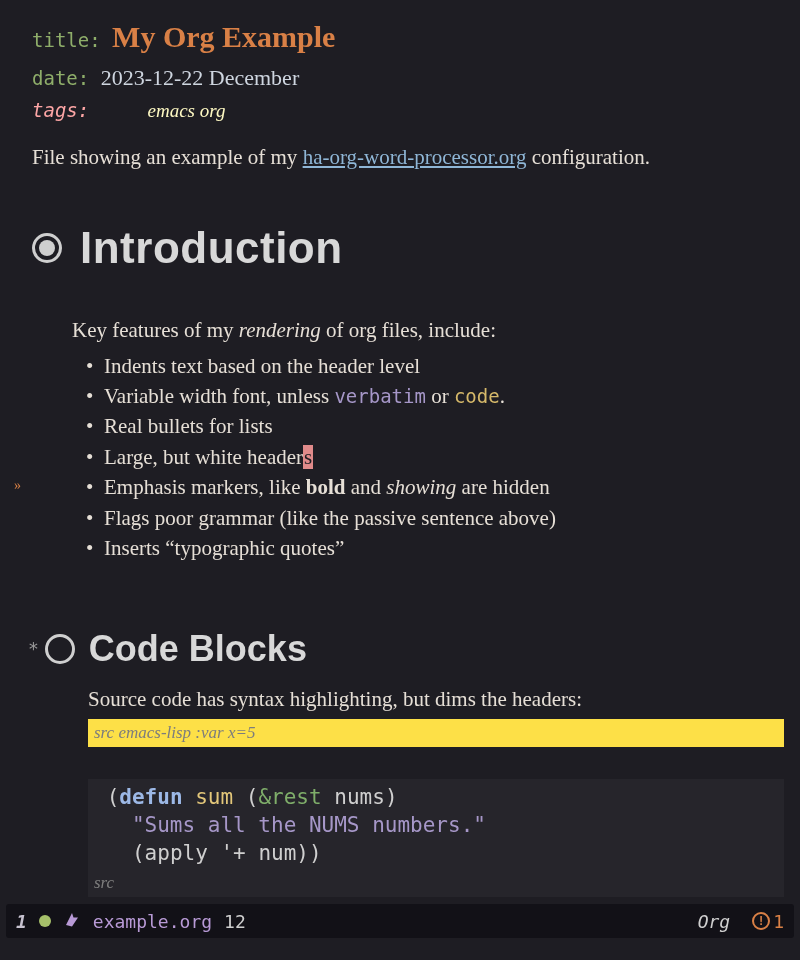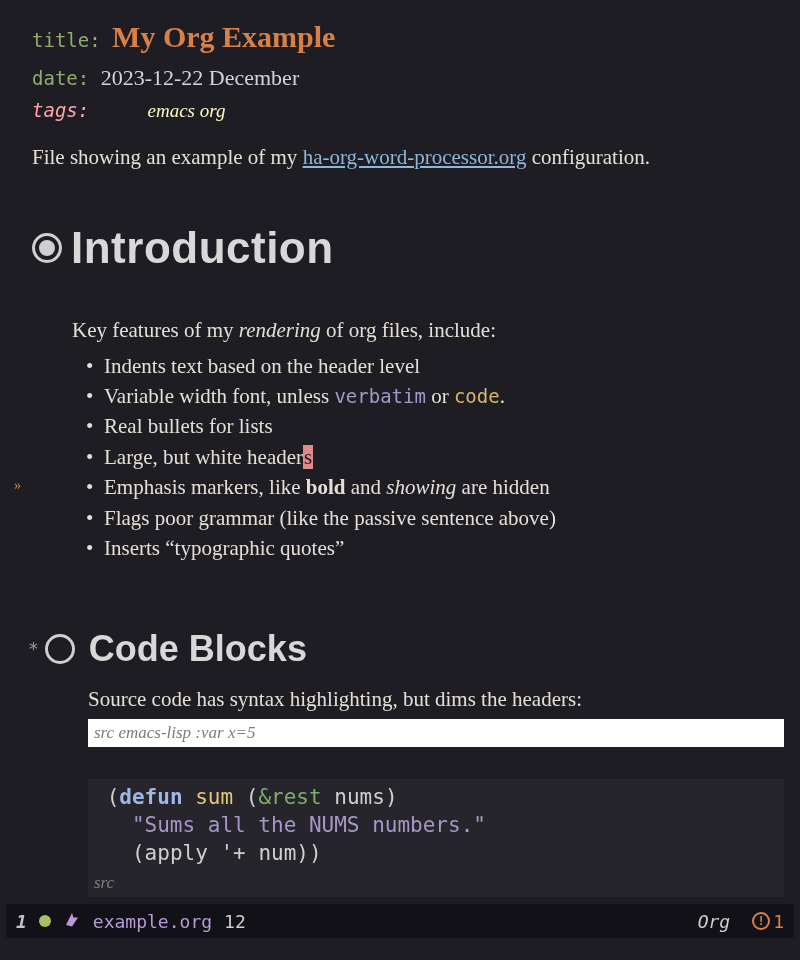--- a/index.html
+++ b/index.html
@@ -16,21 +16,21 @@
   .meta-line { font-family: 'Menlo','Consolas',monospace; font-size: 19px; margin-bottom: 2px; }
   .meta-key { color: #8fae6a; }
   .meta-colon { color: #8fae6a; }
   .title-val { color: #d98046; font-weight: 700; font-family: Georgia, serif; font-size: 30px; }
   .author-val { color: #86c2bd; font-family: Georgia, serif; font-size: 22px; }
   .date-val { color: #cfd6e0; font-family: Georgia, serif; font-size: 22px; }
   .tags-key { color: #fca5a5; font-style: italic; }
   .tags-val { color: #fef9c3; font-style: italic; font-family: Georgia, serif; margin-left: 24px; }
   .intro-text { margin-top: 16px; font-size: 21px; color: #e6dfd6; }
   .link { color: #8fb6d6; text-decoration: underline; }
-  .h1-row { display: flex; align-items: center; gap: 9px; margin-top: 42px; }
+  .h1-row { display: flex; align-items: center; gap: 18px; margin-top: 42px; }
   .bullet-circle {
     width: 30px; height: 30px; border: 3px solid #cfcfcf; border-radius: 50%;
     display: inline-flex; align-items: center; justify-content: center;
     flex-shrink: 0;
   }
   .bullet-circle-inner { width: 16px; height: 16px; background: #cfcfcf; border-radius: 50%; }
   .bullet-open { width: 30px; height: 30px; border: 3px solid #cfcfcf; border-radius: 50%; flex-shrink: 0; display:inline-block;}
   .h1 { color: #d8d8d8; font-family: Verdana, Geneva, sans-serif; font-weight: 800; font-size: 44px; letter-spacing: 0.5px; }
   .section-body { margin-left: 40px; margin-top: 34px; }
   .features-lead { color: #e6dfd6; font-size: 21px; }
@@ -42,21 +42,21 @@
   .code-word { font-family: 'Menlo','Consolas',monospace; color: #d6b96a; font-size: 19px; }
   .cursor-box { background: #e08a8a; color: #1e1d23; padding: 0 1px; }
   .fringe-arrow { position: absolute; left: 2px; color: #d98046; font-size: 14px; }
   .bold { font-weight: 700; }
   .italic { font-style: italic; }
   .h2-row { display: flex; align-items: center; gap: 14px; margin-top: 58px; margin-left: -4px; }
   .star { color: #9a9a9a; font-family: monospace; font-size: 18px; margin-right: -8px;}
   .h2 { color: #d8d8d8; font-family: Verdana, Geneva, sans-serif; font-weight: 800; font-size: 36px; }
   .code-body { margin-left: 56px; margin-top: 8px; }
   .code-lead { font-size: 21px; color: #e6dfd6; }
-  .src-header { color: #7d7d7d; font-style: italic; font-size: 17px; background: #ffffff; padding: 1px 6px; margin-top: 4px; }
+  .src-header { color: #7d7d7d; font-style: italic; font-size: 17px; background: #fde047; padding: 1px 6px; margin-top: 4px; }
   .src-block { background: #26252b; padding: 4px 6px 2px 6px; font-family: 'Menlo','Consolas',monospace; font-size: 21px; line-height: 1.35; margin-top: 32px; }
   .paren { color: #cfcfcf; }
   .kw-defun { color: #9cb8e6; font-weight: 600; }
   .fn-name { color: #e3c77a; }
   .amp { color: #7fae6a; }
   .sym { color: #cfcfcf; }
   .docstr { color: #a697c8; }
   .kw-apply { color: #cfcfcf; }
   .quote-plus { color: #cfcfcf; }
   .src-footer { color: #7d7d7d; font-style: italic; font-size: 17px; background: #26252b; padding: 0 6px 2px 6px; }

